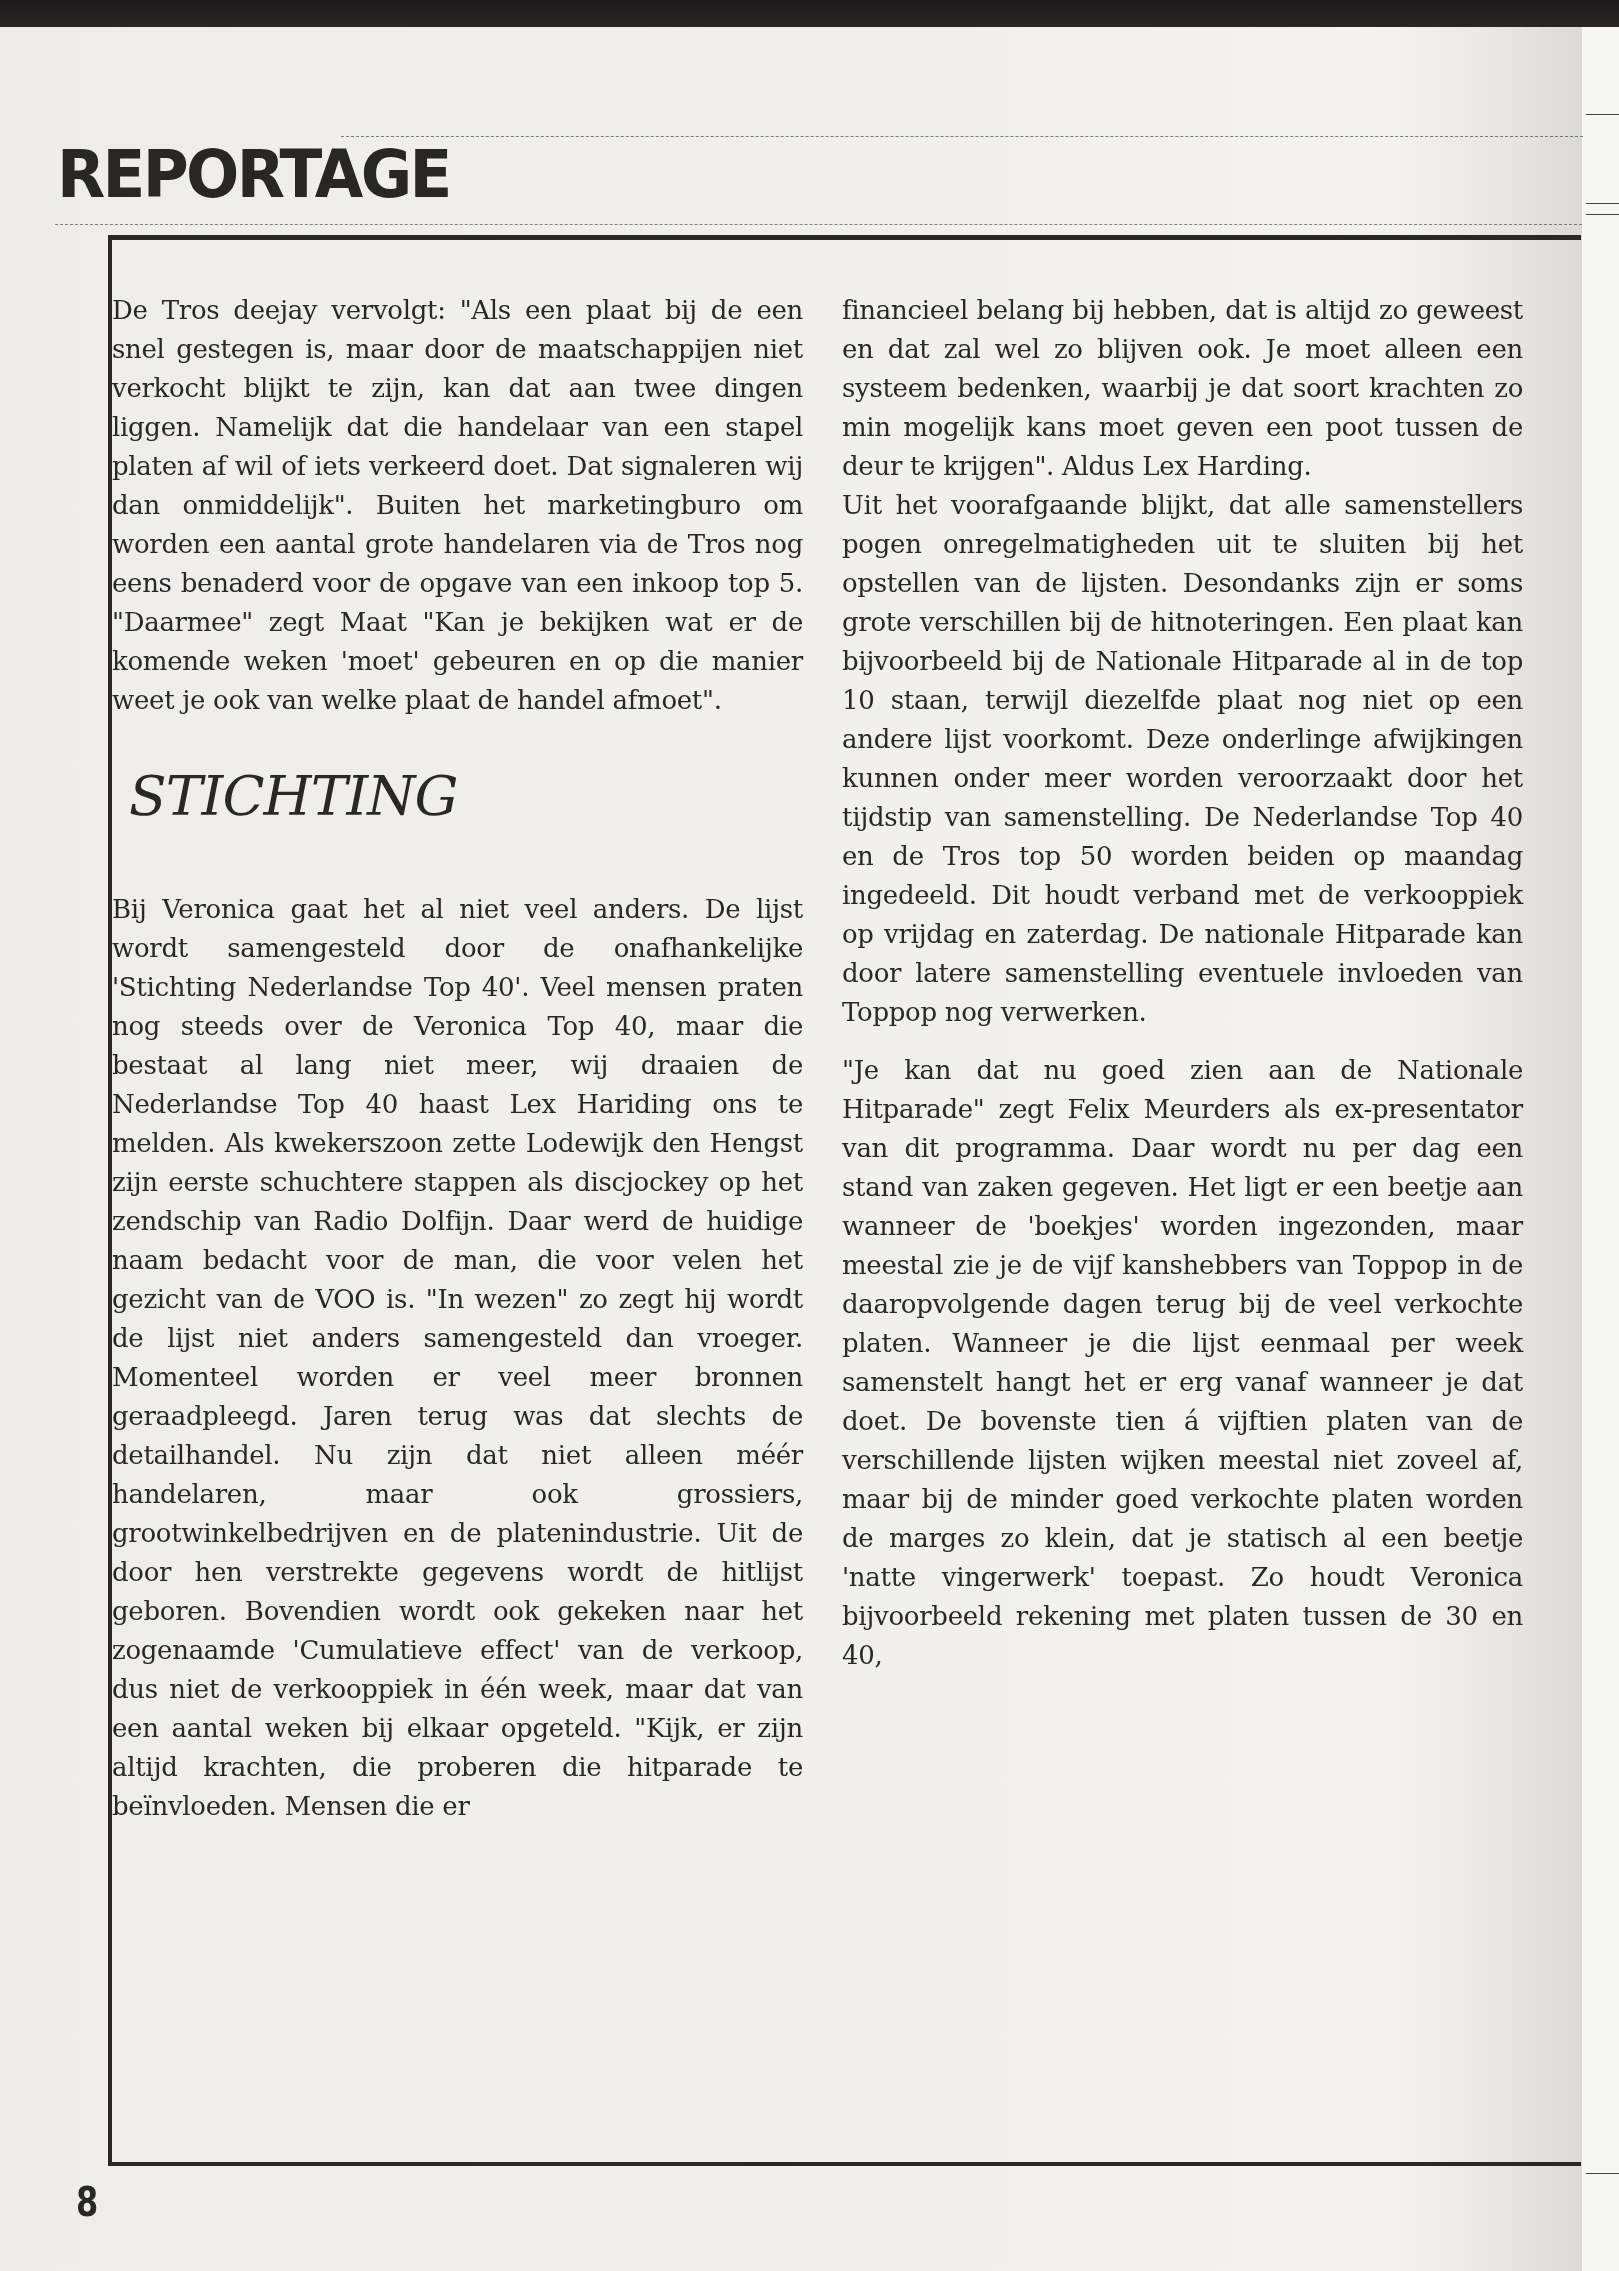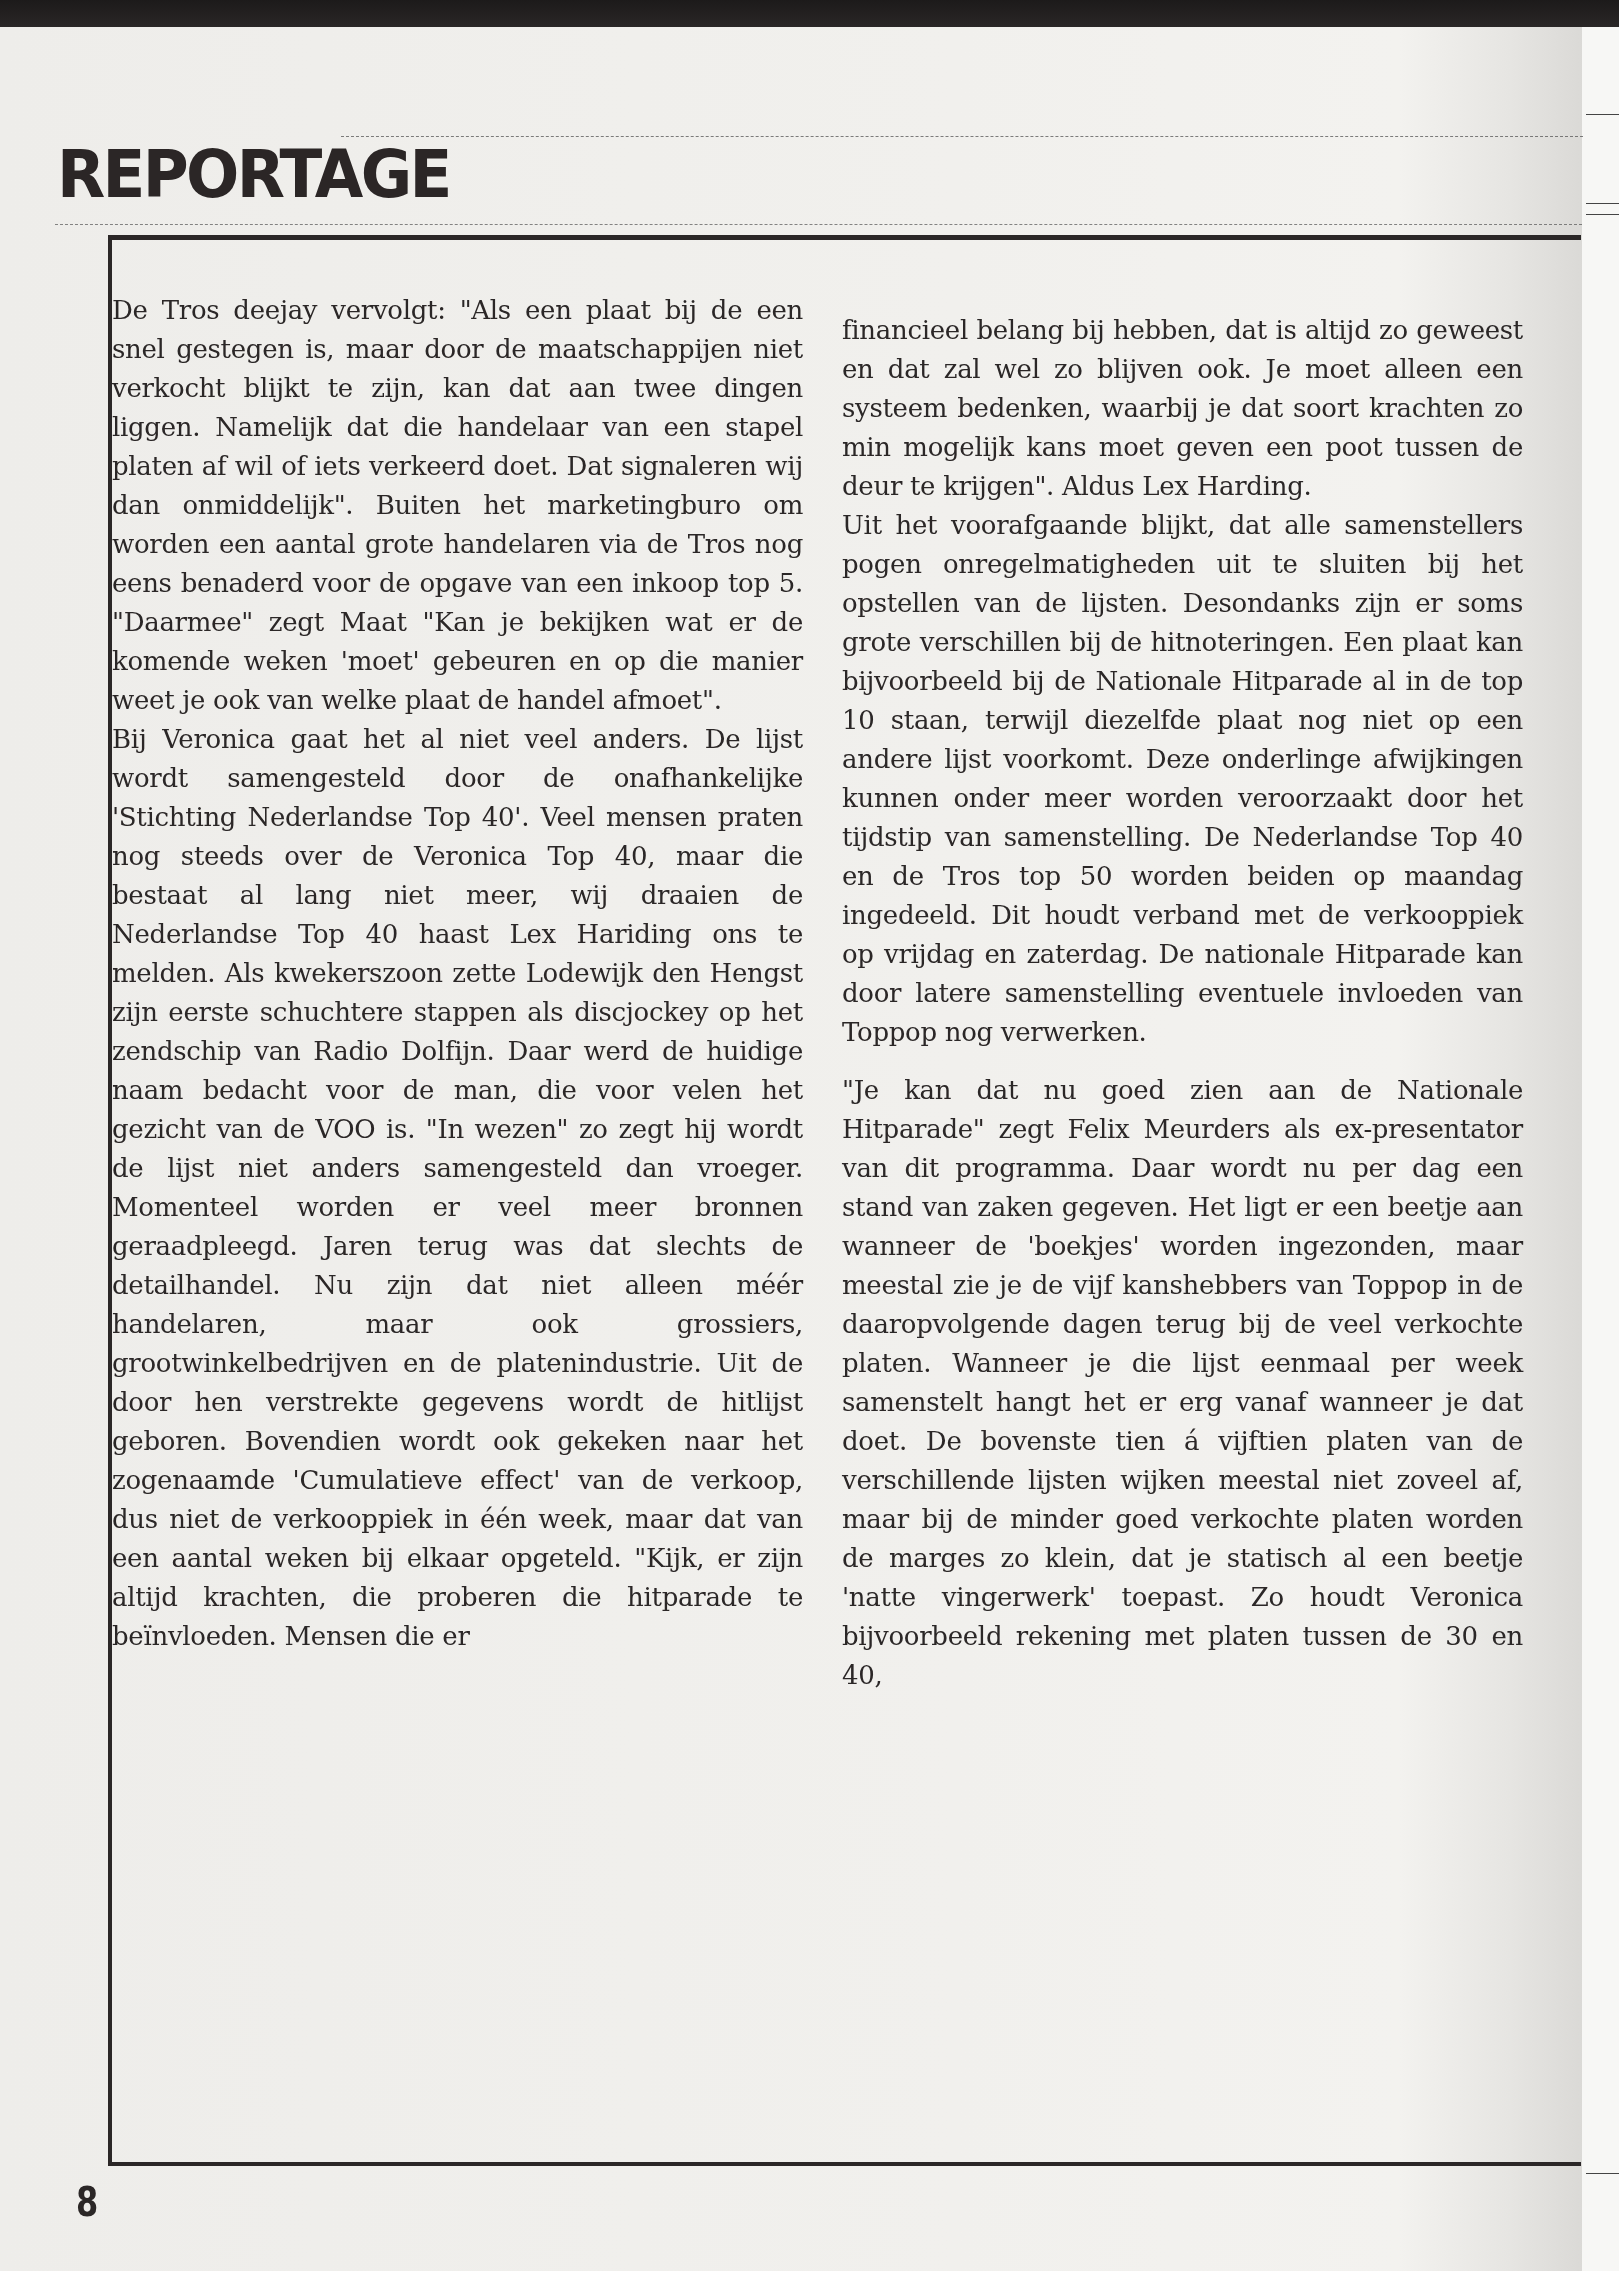--- a/index.html
+++ b/index.html
@@ -81,21 +81,21 @@
       top: 291px;
       width: 691px;
       font-family: "DejaVu Serif", serif;
       font-size: 26px;
       line-height: 39px;
       text-align: justify;
       color: #2b2727;
       letter-spacing: -0.3px;
     }
     .col-left { left: 112px; }
-    .col-right { left: 842px; width: 681px; margin-top: 20px; }
+    .col-right { left: 842px; width: 681px; }
     .column p {
       margin: 0;
     }
     .column .para-gap {
       margin-top: 19px;
     }
     .subhead {
       font-family: "DejaVu Serif", serif;
       font-style: italic;
       font-size: 55px;
@@ -139,20 +139,21 @@
 </div>
 
 <div class="header-rule-top"></div>
 <h1 class="section-title">REPORTAGE</h1>
 <div class="header-rule-bottom"></div>
 
 <div class="frame"></div>
 
 <div class="column col-left">
   <p>De Tros deejay vervolgt: "Als een plaat bij de een snel gestegen is, maar door de maatschappijen niet verkocht blijkt te zijn, kan dat aan twee dingen liggen. Namelijk dat die handelaar van een stapel platen af wil of iets verkeerd doet. Dat signaleren wij dan onmiddelijk". Buiten het marketingburo om worden een aantal grote handelaren via de Tros nog eens benaderd voor de opgave van een inkoop top 5. "Daarmee" zegt Maat "Kan je bekijken wat er de komende weken 'moet' gebeuren en op die manier weet je ook van welke plaat de handel afmoet".</p>
+  <h2 class="subhead subhead-left">STICHTING</h2>
   <p>Bij Veronica gaat het al niet veel anders. De lijst wordt samengesteld door de onafhankelijke 'Stichting Nederlandse Top 40'. Veel mensen praten nog steeds over de Veronica Top 40, maar die bestaat al lang niet meer, wij draaien de Nederlandse Top 40 haast Lex Hariding ons te melden. Als kwekerszoon zette Lodewijk den Hengst zijn eerste schuchtere stappen als discjockey op het zendschip van Radio Dolfijn. Daar werd de huidige naam bedacht voor de man, die voor velen het gezicht van de VOO is. "In wezen" zo zegt hij wordt de lijst niet anders samengesteld dan vroeger. Momenteel worden er veel meer bronnen geraadpleegd. Jaren terug was dat slechts de detailhandel. Nu zijn dat niet alleen méér handelaren, maar ook grossiers, grootwinkelbedrijven en de platenindustrie. Uit de door hen verstrekte gegevens wordt de hitlijst geboren. Bovendien wordt ook gekeken naar het zogenaamde 'Cumulatieve effect' van de verkoop, dus niet de verkooppiek in één week, maar dat van een aantal weken bij elkaar opgeteld. "Kijk, er zijn altijd krachten, die proberen die hitparade te beïnvloeden. Mensen die er</p>
 </div>
 
 <div class="column col-right">
   <p>financieel belang bij hebben, dat is altijd zo geweest en dat zal wel zo blijven ook. Je moet alleen een systeem bedenken, waarbij je dat soort krachten zo min mogelijk kans moet geven een poot tussen de deur te krijgen". Aldus Lex Harding.</p>
   <p>Uit het voorafgaande blijkt, dat alle samenstellers pogen onregelmatigheden uit te sluiten bij het opstellen van de lijsten. Desondanks zijn er soms grote verschillen bij de hitnoteringen. Een plaat kan bijvoorbeeld bij de Nationale Hitparade al in de top 10 staan, terwijl diezelfde plaat nog niet op een andere lijst voorkomt. Deze onderlinge afwijkingen kunnen onder meer worden veroorzaakt door het tijdstip van samenstelling. De Nederlandse Top 40 en de Tros top 50 worden beiden op maandag ingedeeld. Dit houdt verband met de verkooppiek op vrijdag en zaterdag. De nationale Hitparade kan door latere samenstelling eventuele invloeden van Toppop nog verwerken.</p>
   <p class="para-gap">"Je kan dat nu goed zien aan de Nationale Hitparade" zegt Felix Meurders als ex-presentator van dit programma. Daar wordt nu per dag een stand van zaken gegeven. Het ligt er een beetje aan wanneer de 'boekjes' worden ingezonden, maar meestal zie je de vijf kanshebbers van Toppop in de daaropvolgende dagen terug bij de veel verkochte platen. Wanneer je die lijst eenmaal per week samenstelt hangt het er erg vanaf wanneer je dat doet. De bovenste tien á vijftien platen van de verschillende lijsten wijken meestal niet zoveel af, maar bij de minder goed verkochte platen worden de marges zo klein, dat je statisch al een beetje 'natte vingerwerk' toepast. Zo houdt Veronica bijvoorbeeld rekening met platen tussen de 30 en 40,</p>
 </div>
 
 <div class="page-number">8</div>

